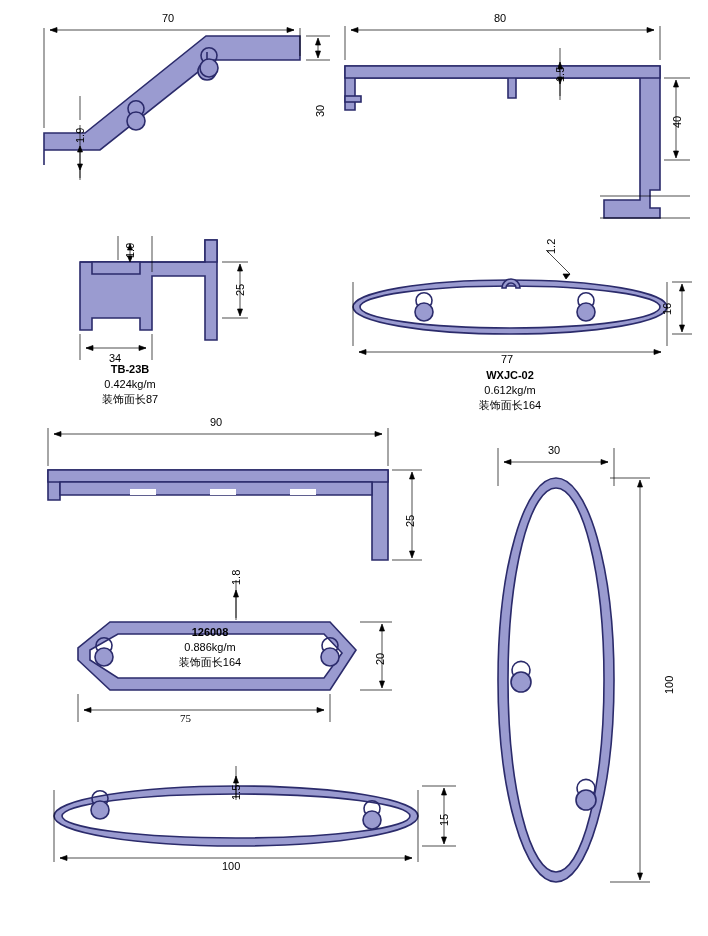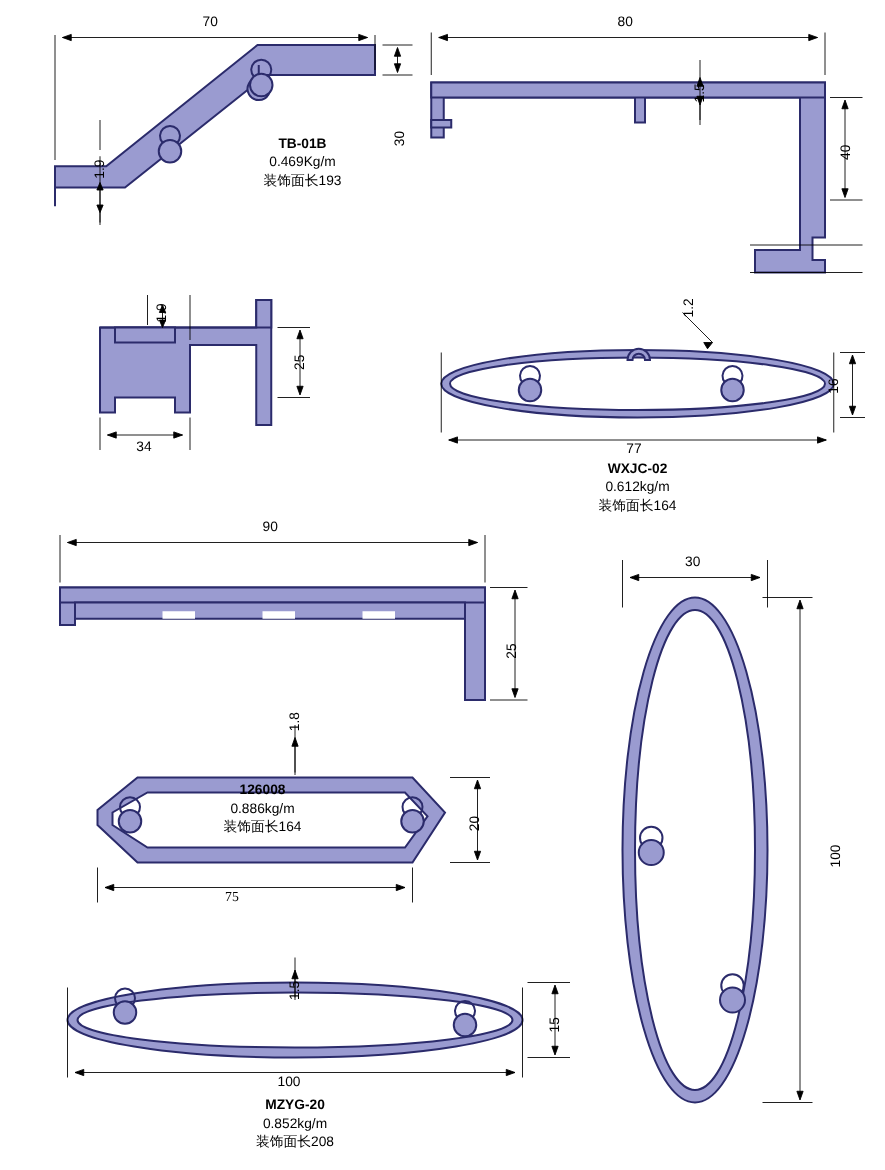--- a/index.html
+++ b/index.html
@@ -209,33 +209,33 @@
       <path d="M444,788 l-2.5,7 l5,0 Z" fill="#000"></path>
           <path d="M444,844 l-2.5,-7 l5,0 Z" fill="#000"></path>
     </g>
 
   </g>
 </svg>
 
 <div class="dim" style="left:162px;top:12px;">70</div>
 <div class="dim vert" style="left:314px;top:117px;">30</div>
 <div class="dim vert" style="left:74px;top:143px;">1.9</div>
-<div class="blk" style="left:182px;top:108px;width:120px;">
-  <div class="t1">TB-01B</div>
-  <div>0.469Kg/m</div>
-  <div>装饰面长193</div>
-</div>
 
 <div class="dim" style="left:494px;top:12px;">80</div>
 <div class="dim vert" style="left:671px;top:128px;">40</div>
 <div class="dim vert" style="left:554px;top:82px;">1.5</div>
 
 <div class="dim vert" style="left:124px;top:258px;">1.9</div>
 <div class="dim vert" style="left:234px;top:296px;">25</div>
 <div class="dim" style="left:109px;top:352px;">34</div>
+<div class="blk" style="left:70px;top:362px;width:120px;">
+  <div class="t1">TB-23B</div>
+  <div>0.424kg/m</div>
+  <div>装饰面长87</div>
+</div>
 
 <div class="dim" style="left:501px;top:353px;">77</div>
 <div class="dim vert" style="left:661px;top:315px;">16</div>
 <div class="dim vert" style="left:545px;top:254px;">1.2</div>
 <div class="blk" style="left:450px;top:368px;width:120px;">
   <div class="t1">WXJC-02</div>
   <div>0.612kg/m</div>
   <div>装饰面长164</div>
 </div>
 
@@ -250,19 +250,14 @@
   <div>0.886kg/m</div>
   <div>装饰面长164</div>
 </div>
 
 <div class="dim" style="left:548px;top:444px;">30</div>
 <div class="dim vert" style="left:663px;top:694px;">100</div>
 
 <div class="dim vert" style="left:230px;top:800px;">1.5</div>
 <div class="dim" style="left:222px;top:860px;">100</div>
 <div class="dim vert" style="left:438px;top:826px;">15</div>
-<div class="blk" style="left:176px;top:877px;width:120px;">
-  <div class="t1">MZYG-20</div>
-  <div>0.852kg/m</div>
-  <div>装饰面长208</div>
-</div>
 
 </div>
 
 </body></html>

